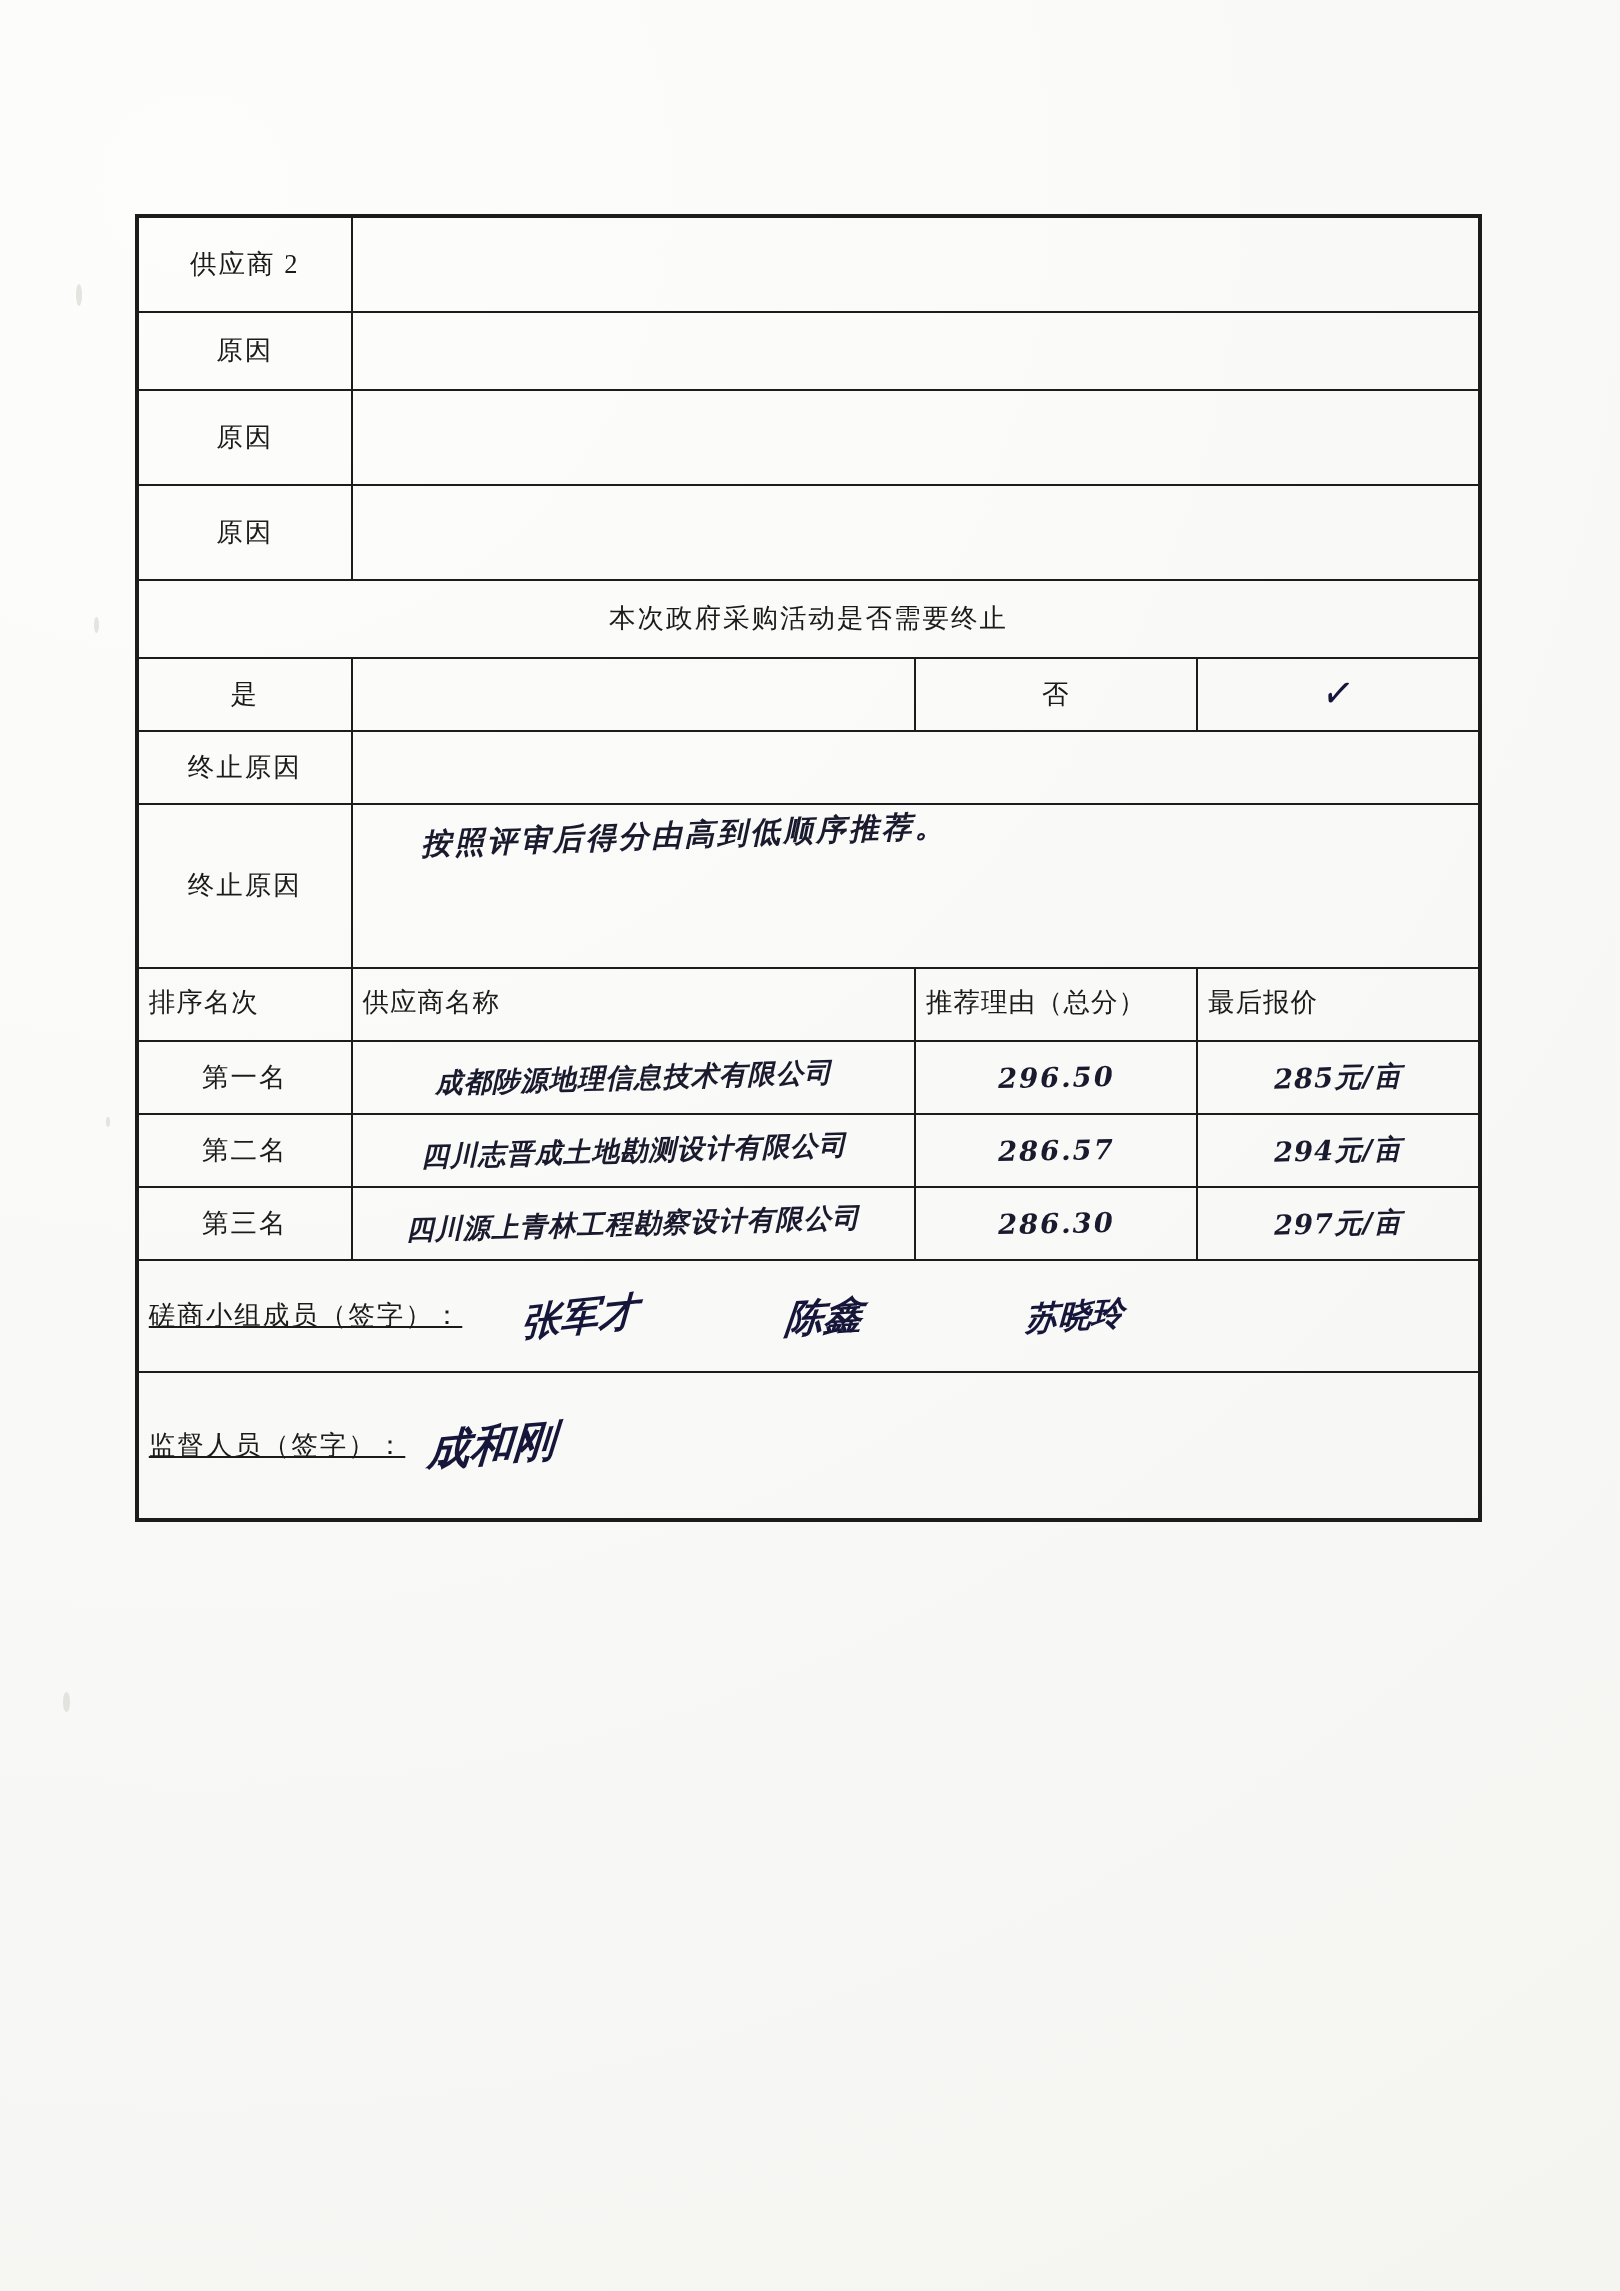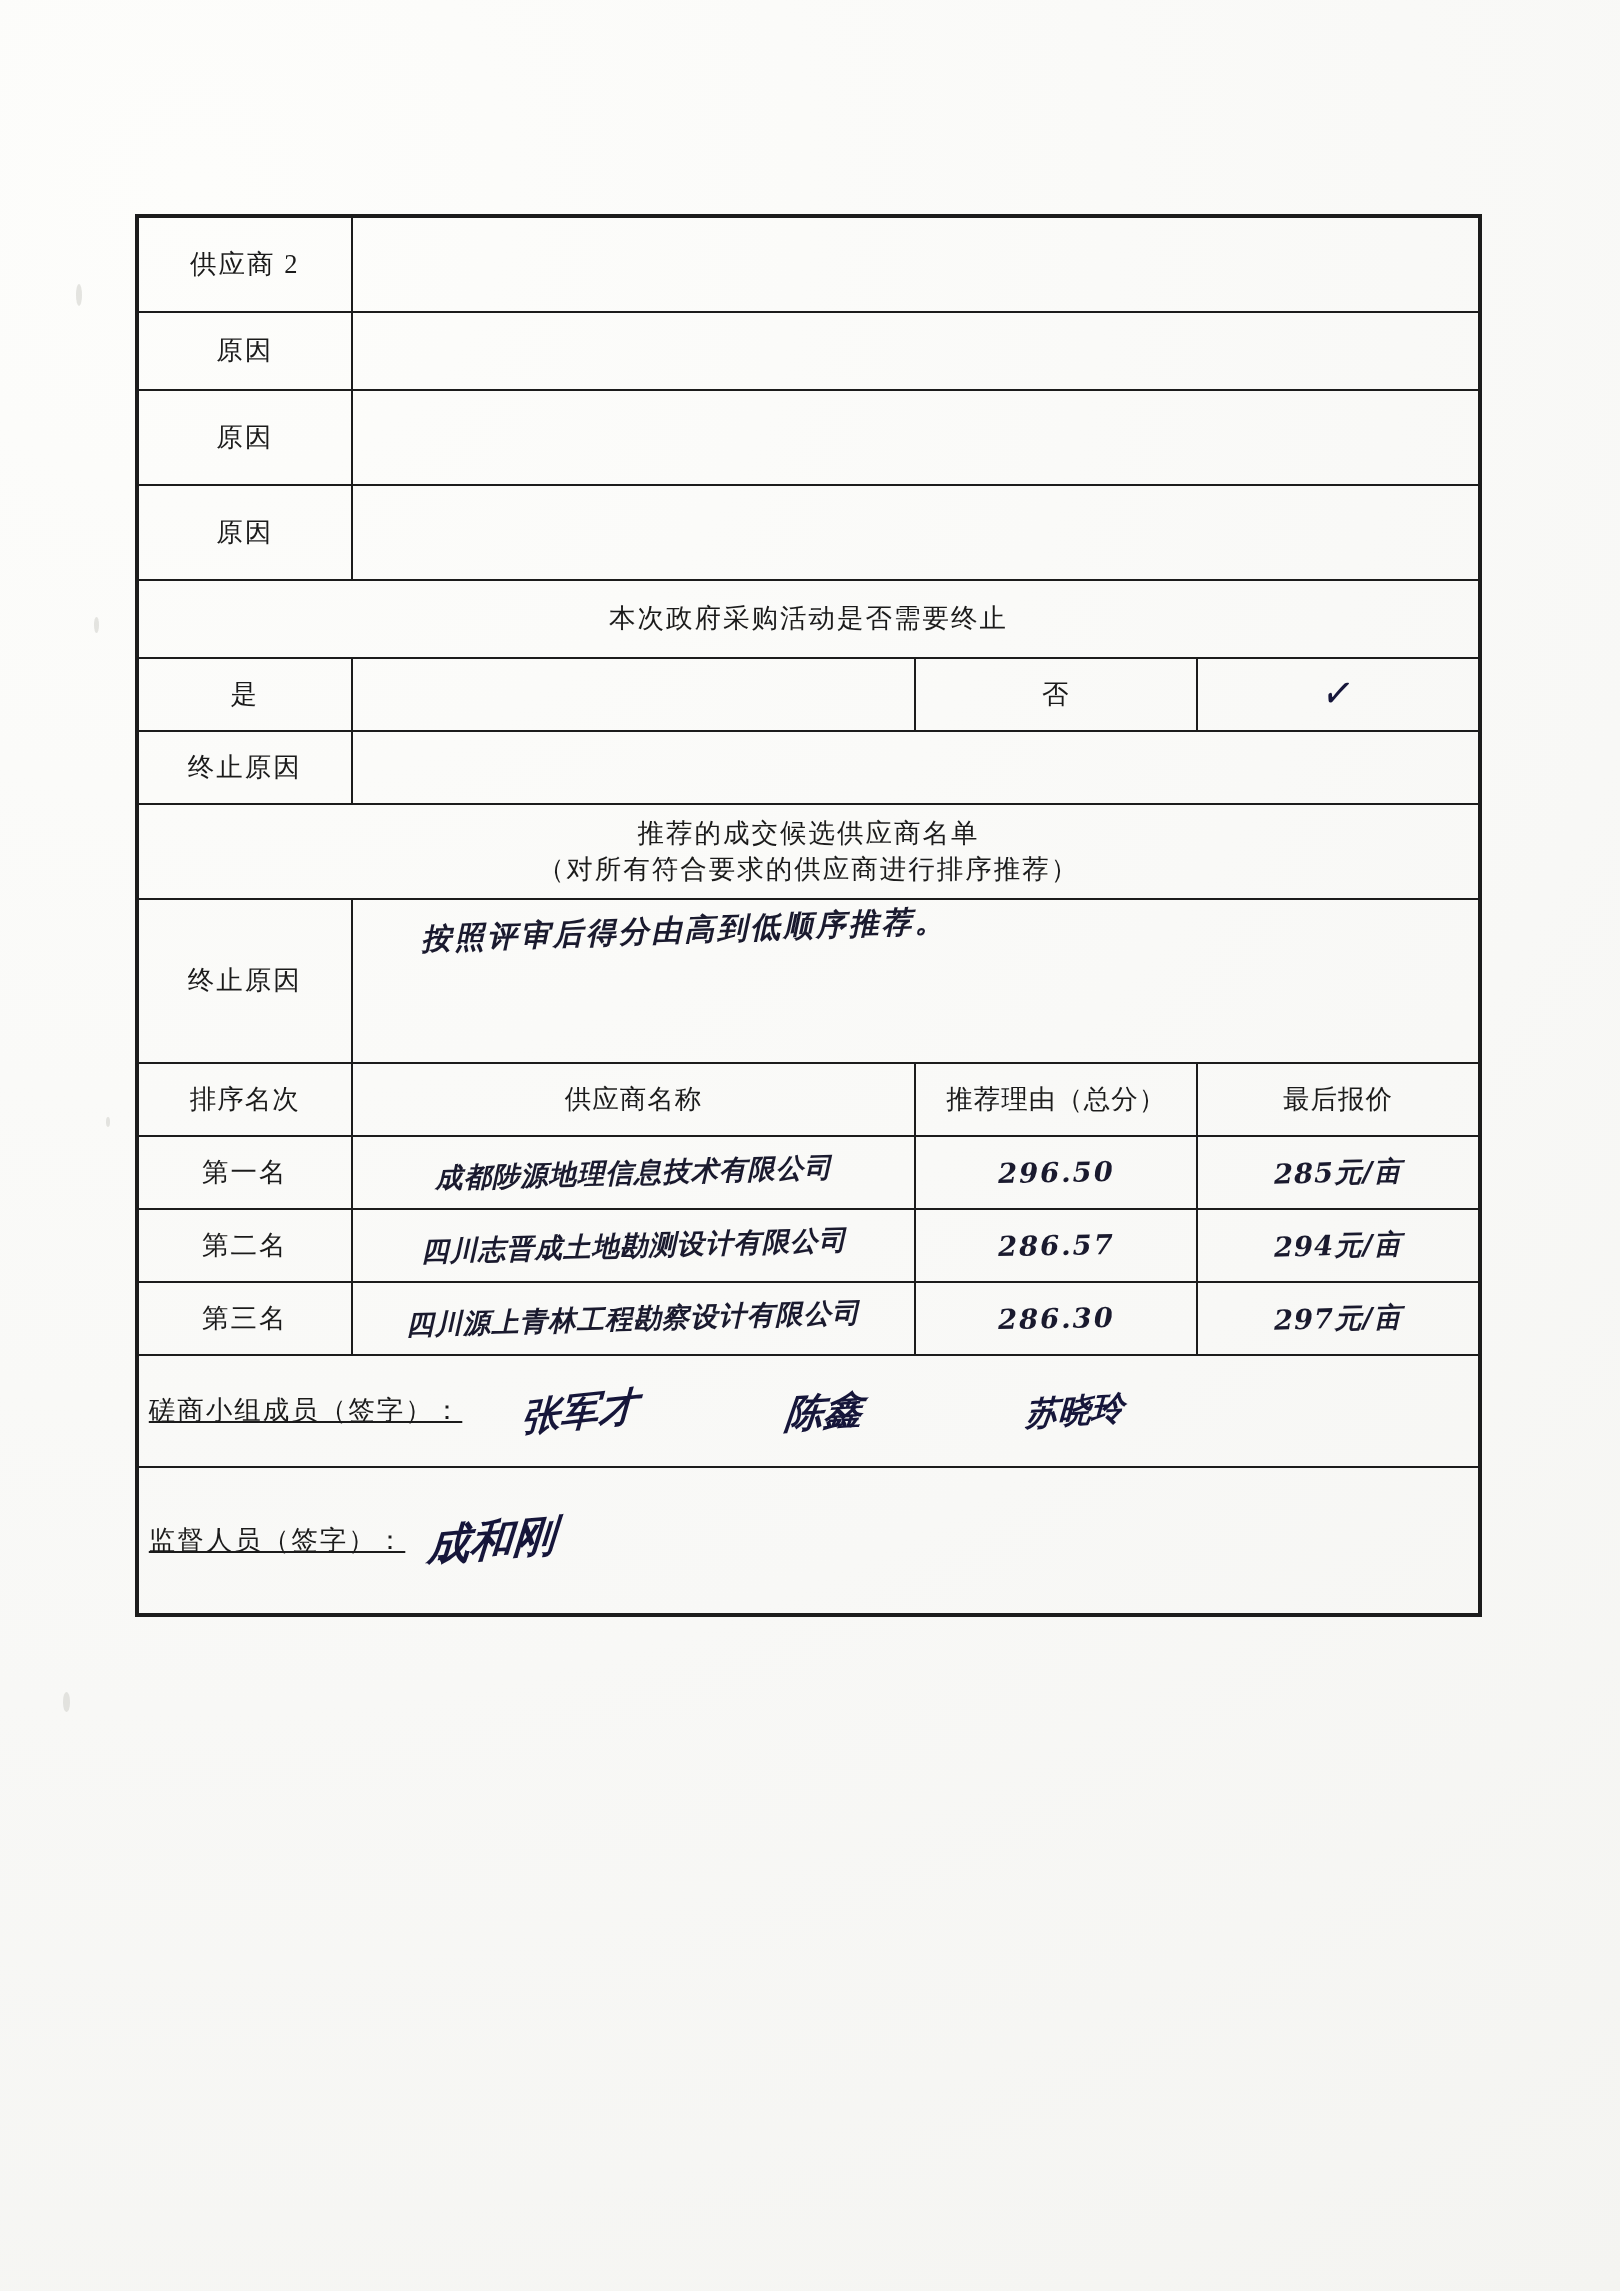--- a/index.html
+++ b/index.html
@@ -131,21 +131,21 @@
     font-family: "DejaVu Serif", serif;
     font-style: italic;
     font-weight: 700;
     color: #16163a;
     white-space: nowrap;
   }
   .sig-a { font-size: 39px; transform: rotate(-6deg) skewX(-8deg); margin-left: 59px; }
   .sig-b { font-size: 39px; transform: rotate(-4deg) skewX(-10deg); margin-left: 147px; }
   .sig-c { font-size: 33px; transform: rotate(-4deg) skewX(-6deg); margin-left: 162px; }
   .sig-d { font-size: 43px; transform: rotate(-5deg) skewX(-9deg); margin-left: 21.6px; }
-  .rank-table-hdr td { text-align: center; font-size: 26.5px; letter-spacing: 1px; }
+  .rank-table-hdr td { text-align: left; font-size: 26.5px; letter-spacing: 1px; font-family: Liberation Mono, monospace; }
   .reason-cell { height: 162px; vertical-align: middle; }
   .reason-hand-wrap { position: relative; height: 100%; }
   .yes-no-lbl { width: 125px; text-align: center; }
 </style>
 </head>
 <body>
 
 <div class="page">
 
   <div class="scan-speck" style="left:76px; top:284px; width:5.9px; height:21.6px;"></div>
@@ -190,26 +190,20 @@
         <td class="center">
           <span class="check hand">✓</span>
         </td>
       </tr>
 
       <tr>
         <td class="col-label lbl h-72">终止原因</td>
         <td colspan="4"></td>
       </tr>
 
-      <tr class="title-row">
-        <td colspan="5" class="h-95">
-          <div>推荐的成交候选供应商名单</div>
-          <div class="sub">（对所有符合要求的供应商进行排序推荐）</div>
-        </td>
-      </tr>
 
       <tr>
         <td class="col-label lbl reason-cell">终止原因</td>
         <td colspan="4" class="reason-cell">
           <div class="reason-hand-wrap">
             <span class="hand hand-note">按照评审后得分由高到低顺序推荐。</span>
           </div>
         </td>
       </tr>
 

